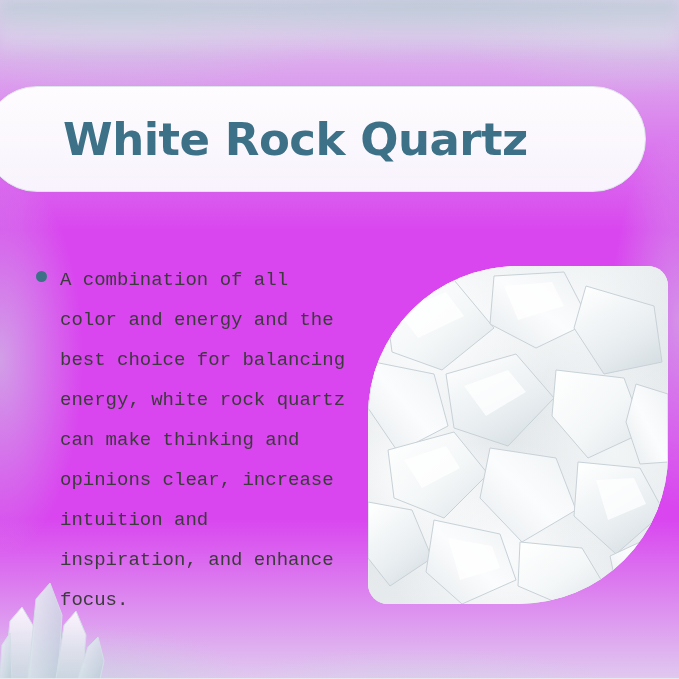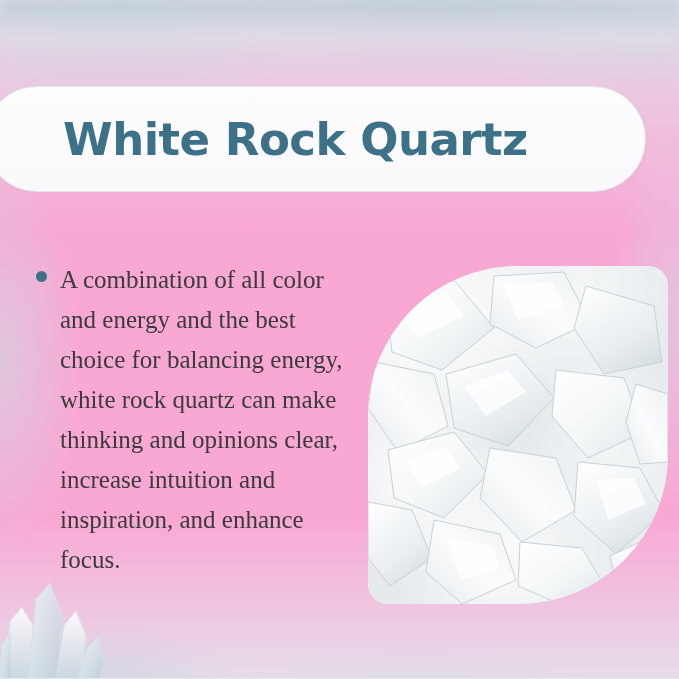--- a/index.html
+++ b/index.html
@@ -10,21 +10,21 @@
     width: 679px;
     height: 679px;
     font-family: "DejaVu Sans", sans-serif;
     background: #ffffff;
     overflow: hidden;
   }
   .page {
     position: relative;
     width: 679px;
     height: 679px;
-    background: #f9a8d4;
+    background: #d946ef;
     overflow: hidden;
   }
 
   
   .bg-top {
     position: absolute;
     left: 0; top: 0;
     width: 679px; height: 230px;
     background:
       radial-gradient(ellipse 340px 120px at 120px 10px, rgba(198,212,220,0.55) 0%, rgba(255,255,255,0) 70%),
@@ -108,24 +108,24 @@
   .bullet-dot {
     width: 11px;
     height: 11px;
     border-radius: 50%;
     background: #3c7188;
     margin-top: 11px;
     margin-right: 13px;
     flex: none;
   }
   .bullet-text {
-    font-size: 25px;
+    font-size: 19px;
     line-height: 40px;
     color: #3b3b3b;
-    font-family: Liberation Serif, serif;
+    font-family: Liberation Mono, monospace;
     width: 296px;
   }
 
   
   .photo {
     position: absolute;
     left: 368px;
     top: 266px;
     width: 300px;
     height: 338px;

